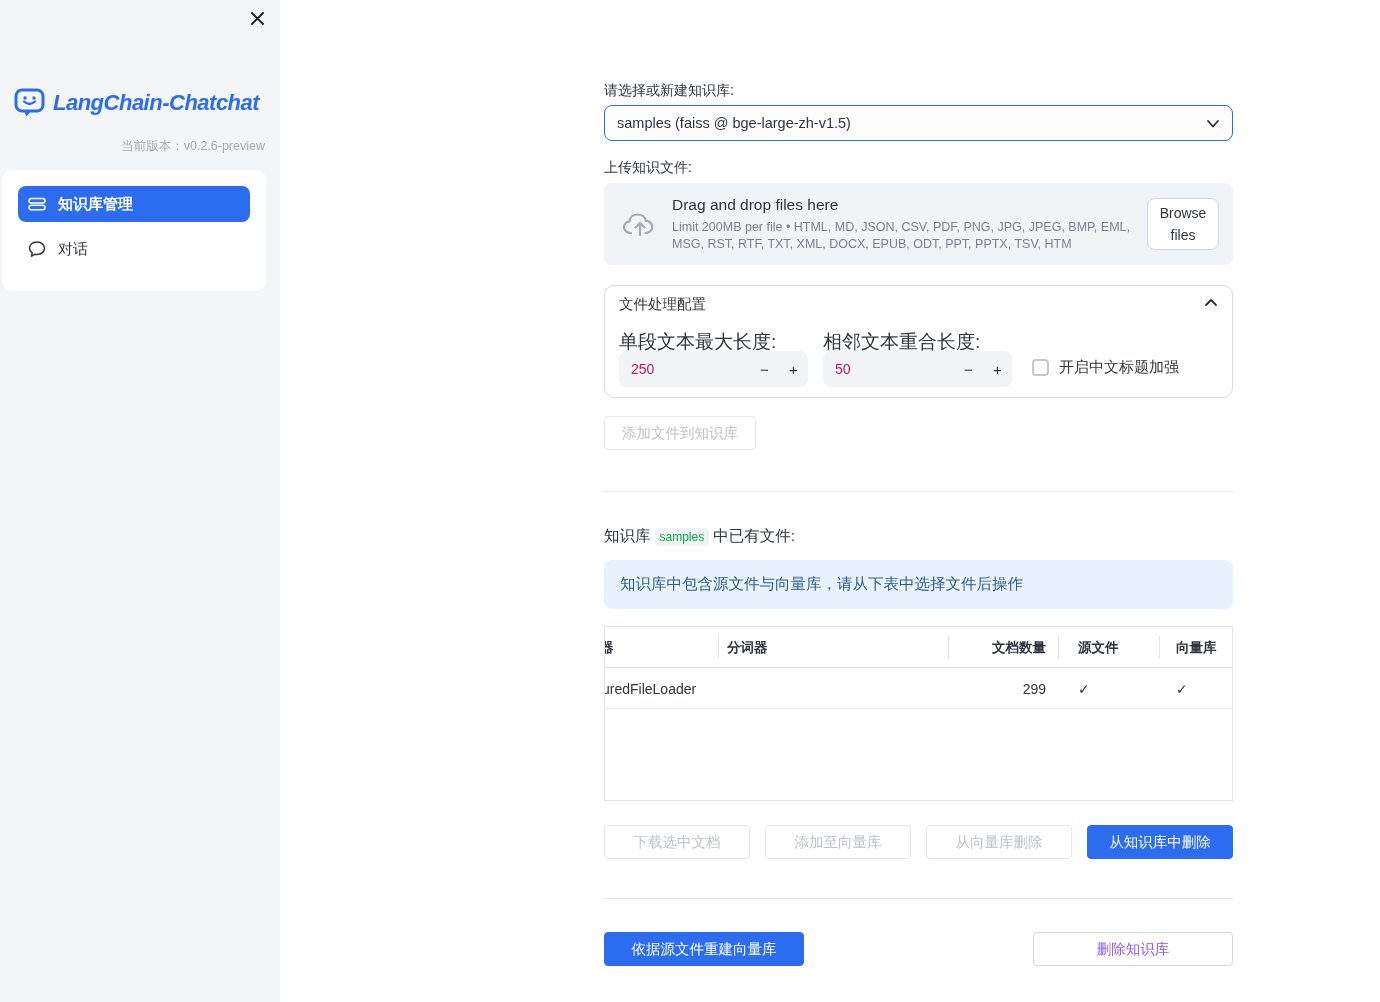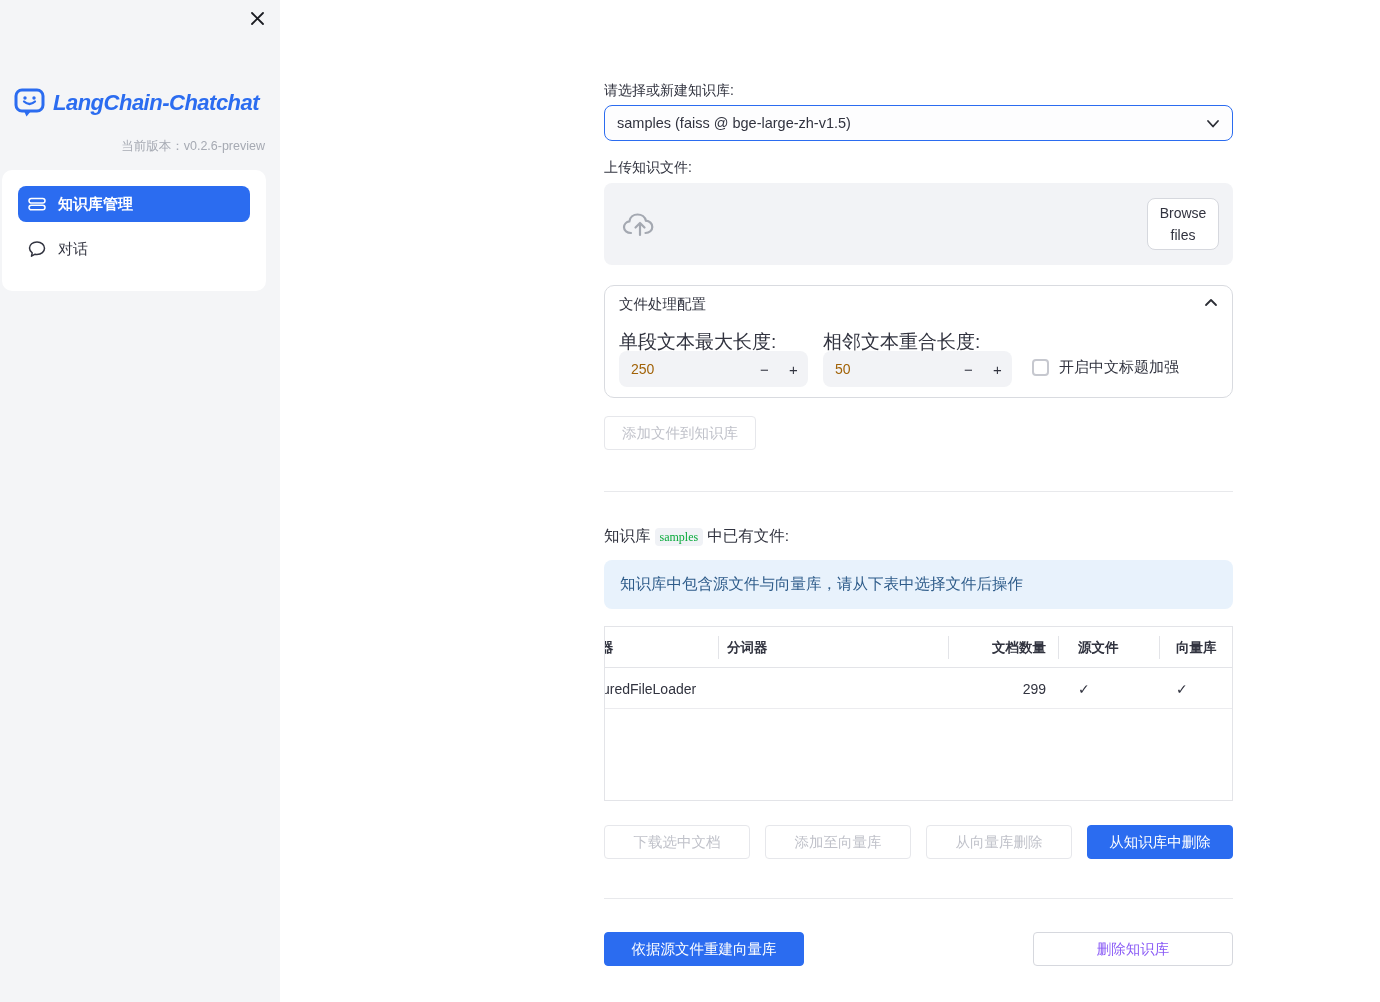--- a/index.html
+++ b/index.html
@@ -43,37 +43,37 @@
                 font-family:inherit; padding:20px; }
 
   .expander { position:absolute; left:0; top:285px; width:629px; height:113px; border:1px solid #d9dbe0;
               border-radius:10px; background:#ffffff; }
   .exp-header { position:relative; height:36px; display:flex; align-items:center; padding:0 14px;
                 font-size:14.5px; cursor:pointer; }
   .exp-chevron { position:absolute; right:14px; top:11px; }
   .exp-label-row { position:absolute; top:43px; font-size:19px; color:#31333f; }
   .stepper { position:absolute; top:65px; width:189px; height:36px; background:#f2f3f6; border-radius:8px;
              display:flex; align-items:center; }
-  .stepper .value { flex:1; padding-left:12px; font-size:14px; color:#a16207; }
+  .stepper .value { flex:1; padding-left:12px; font-size:14px; color:#be185d; }
   .step-btn { width:29px; height:36px; border:none; background:transparent; font-size:15px; color:#31333f;
               cursor:pointer; font-family:inherit; }
   .checkbox-row { position:absolute; left:427px; top:72px; display:flex; align-items:center; gap:10px; }
   .checkbox { width:17px; height:17px; border:2px solid #c6c8cf; border-radius:4px; background:#ffffff; cursor:pointer; }
   .checkbox-label { font-size:15px; color:#31333f; }
 
   .btn { border-radius:4px; font-size:14.5px; font-family:inherit; cursor:pointer;text-align:center; }
   .btn-disabled { background:#ffffff; border:1px solid #e6e7eb; color:#c0c2ca; cursor:not-allowed; }
   .btn-secondary { background:#ffffff; border:1px solid #d6d8de; color:#8b5cf6; }
   .btn-primary { background:#2b6cf0; border:1px solid #2b6cf0; color:#ffffff; }
   .add-files-btn { position:absolute; left:0; top:416px; height:34px; padding:0 17px; }
 
   .divider { position:absolute; left:0; width:629px; border-top:1px solid #e8e9ec; }
 
   .kb-heading { position:absolute; left:0; top:526px; font-size:15.5px; color:#31333f; }
-  .code-chip { font-family:Liberation Serif, serif; font-size:12px; color:#09ab3b;
+  .code-chip { font-family:Liberation Sans, sans-serif; font-size:12px; color:#09ab3b;
                background:#f0f2f6; border-radius:4px; padding:2px 5px; margin:0 4px; }
 
   .info-banner { position:absolute; left:0; top:560px; width:629px; height:49px; background:#e8f2fc;
                  border-radius:8px; display:flex; align-items:center; padding-left:16px;
                  font-size:15.5px; color:#2e5c8a; }
 
   .data-table { position:absolute; left:0; top:626px; width:629px; height:175px; border:1px solid #e3e4e8;
                 background:#ffffff; overflow:hidden; }
   .tbl-header { position:relative; height:41px; border-bottom:1px solid #e3e4e8; font-size:13.5px;
                 font-weight:bold; color:#31333f; }
@@ -153,20 +153,24 @@
     </div>
 
     <div class="field-label" style="top:159px;">上传知识文件:</div>
     <div class="dropzone">
       <span>
         <svg width="36" height="28" viewBox="0 0 36 28">
           <path d="M9 23 C5 23 2 20.4 2 17.2 c0-2.9 2.3-5.3 5.4-5.8 C8 7.4 11.4 4.5 15.6 4.5 c4 0 7.4 2.6 8.3 6.2 3.6.2 6.4 2.9 6.4 6.2 0 3.4-3 6.1-6.8 6.1" fill="none" stroke="#a4a8b1" stroke-width="2.2" stroke-linecap="round"></path>
           <path d="M18 25 L18 13 M13.5 17.5 L18 13 L22.5 17.5" fill="none" stroke="#a4a8b1" stroke-width="2.2" stroke-linecap="round" stroke-linejoin="round"></path>
         </svg>
       </span>
+      <div class="dz-texts">
+        <div class="dz-title">Drag and drop files here</div>
+        <div class="dz-hint">Limit 200MB per file • HTML, MD, JSON, CSV, PDF, PNG, JPG, JPEG, BMP, EML, MSG, RST, RTF, TXT, XML, DOCX, EPUB, ODT, PPT, PPTX, TSV, HTM</div>
+      </div>
       <button class="browse-btn">Browse files</button>
     </div>
 
     <div class="expander">
       <div class="exp-header">
         <span>文件处理配置</span>
         <span class="exp-chevron">
           <svg width="14" height="12" viewBox="0 0 14 12">
               <polyline points="2,8 7,3 12,8" fill="none" stroke="#2c2e36" stroke-width="1.8" stroke-linecap="round" stroke-linejoin="round"></polyline>
             </svg>

